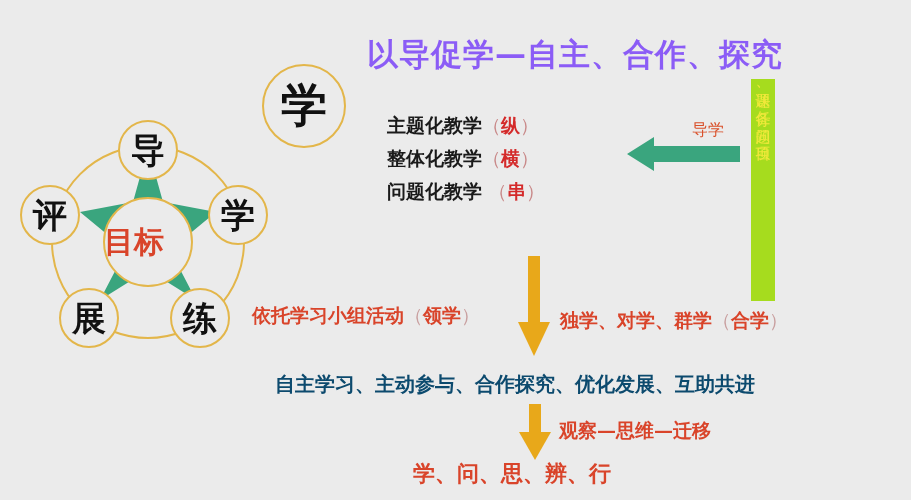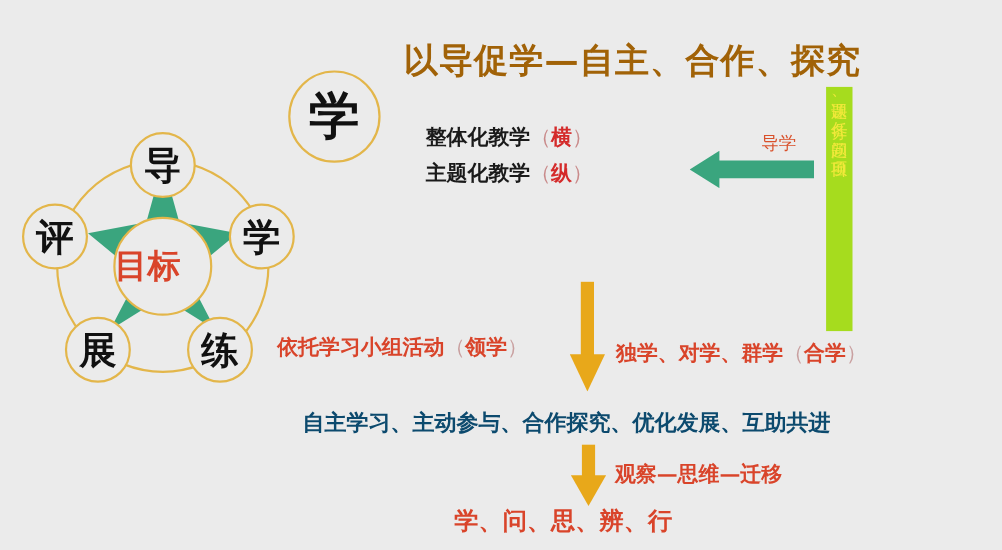--- a/index.html
+++ b/index.html
@@ -3,21 +3,21 @@
 <meta charset="utf-8">
 <style>
   html, body { margin: 0; padding: 0; }
   body {
     width: 911px; height: 500px; position: relative; overflow: hidden;
     background: #ebebeb;
     font-family: "DejaVu Serif", "Liberation Serif", serif;
   }
   .abs { position: absolute; }
   .title {
-    left: 367px; top: 34px; font-size: 31px; font-weight: bold; color: #a16207;
+    left: 367px; top: 34px; font-size: 31px; font-weight: bold; color: #8b5cf6;
     letter-spacing: 1px; white-space: nowrap;
   }
   .xue-circle {
     left: 262px; top: 64px; width: 84px; height: 84px; border-radius: 50%;
     border: 2px solid #e3b64a; box-sizing: border-box;
     display: flex; align-items: center; justify-content: center;
     font-size: 46px; font-weight: bold; color: #111;
   }
   .methods { left: 387px; top: 110px; }
   .method {
@@ -61,24 +61,27 @@
 </svg>
 <div class="abs" style="left:104px;top:222px;width:88px;font-size:30px;color:#d9442a;font-weight:bold">目标</div>
 <div class="abs" style="left:124px;top:128px;width:48px;text-align:center;font-size:34px;font-weight:bold;color:#111">导</div>
 <div class="abs" style="left:214px;top:193px;width:48px;text-align:center;font-size:34px;font-weight:bold;color:#111">学</div>
 <div class="abs" style="left:176px;top:296px;width:48px;text-align:center;font-size:34px;font-weight:bold;color:#111">练</div>
 <div class="abs" style="left:65px;top:296px;width:48px;text-align:center;font-size:34px;font-weight:bold;color:#111">展</div>
 <div class="abs" style="left:26px;top:193px;width:48px;text-align:center;font-size:34px;font-weight:bold;color:#111">评</div>
 
 <div class="abs methods">
   <div class="method">
+    <span>主题化教学</span><span class="paren">（</span><span class="tag" style="margin:0">纵</span><span class="paren">）</span>
+  </div>
+  <div class="method">
     <span>整体化教学</span><span class="paren">（</span><span class="tag" style="margin:0">横</span><span class="paren">）</span>
   </div>
   <div class="method">
-    <span>主题化教学</span><span class="paren">（</span><span class="tag" style="margin:0">纵</span><span class="paren">）</span>
+    <span>问题化教学</span><span class="paren"> （</span><span class="tag" style="margin:0">串</span><span class="paren">）</span>
   </div>
 </div>
 
 <div class="abs guide-label">导学</div>
 <svg class="abs" style="left:627px;top:137px" width="115" height="34">
   <polygon points="0,17 27,0 27,9 113,9 113,25 27,25 27,34" fill="#3aa57e"></polygon>
 </svg>
 
 <div class="abs task-bar">课题、任务、问题、项目</div>
 

